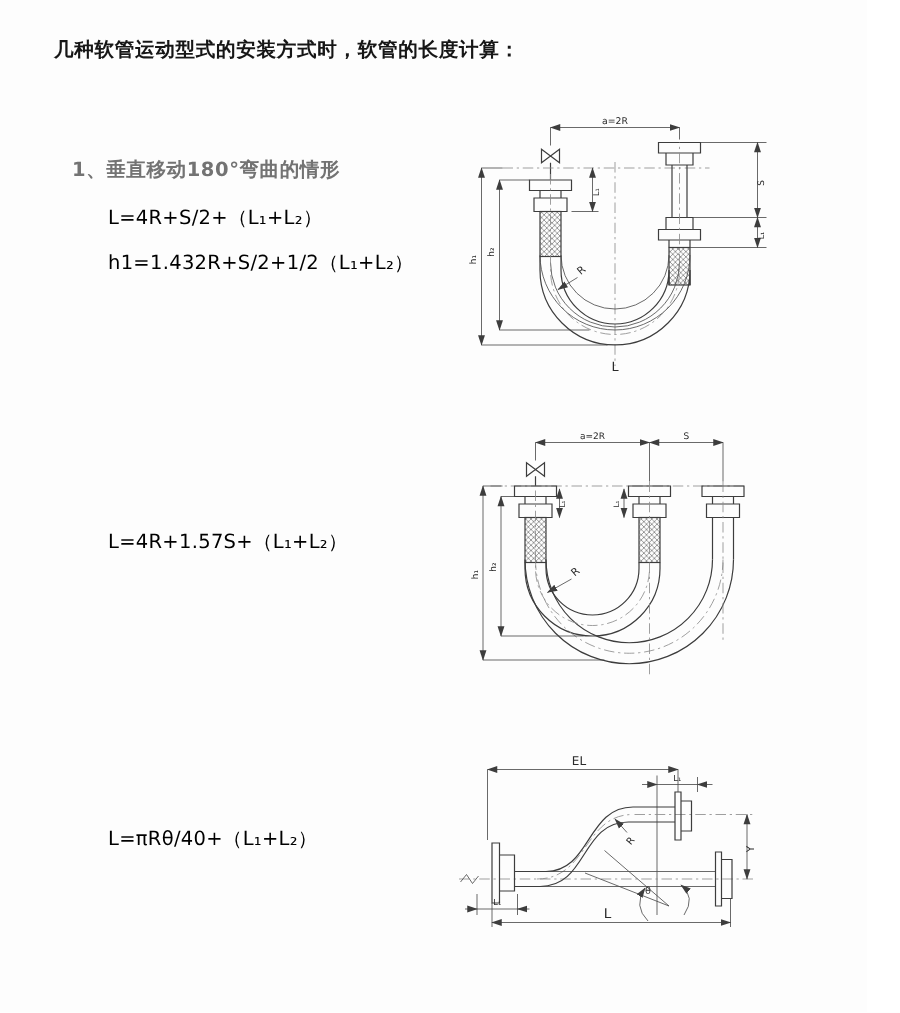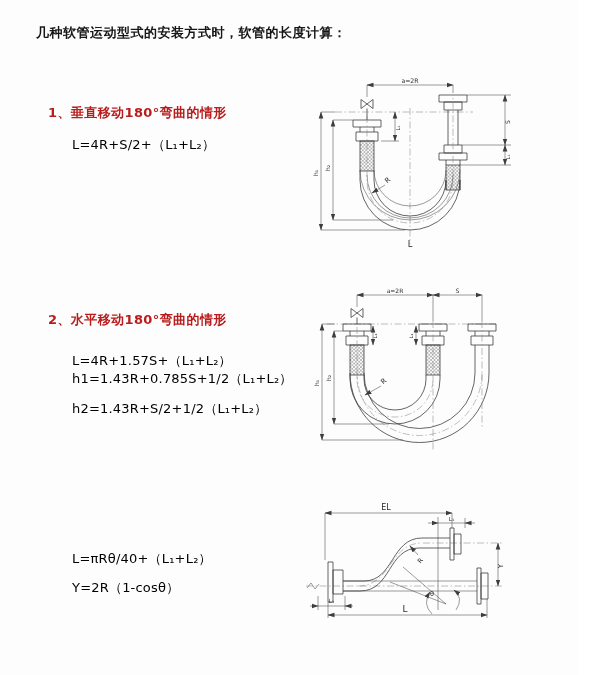--- a/index.html
+++ b/index.html
@@ -7,21 +7,21 @@
     position:relative; width:578px; height:675px;
     background:#fdfdfd; overflow:hidden;
     font-family:"DejaVu Sans", sans-serif; color:#1d1d1d;
   }
   .title{
     position:absolute; margin:0; font-size:13px; font-weight:bold;
     letter-spacing:0.5px; color:#161616; white-space:nowrap;
   }
   .heading{
     position:absolute; font-size:13px; font-weight:bold;
-    letter-spacing:0.4px; color:#b91c1c; white-space:nowrap;
+    letter-spacing:0.4px; color:#737373; white-space:nowrap;
   }
   .formula{
     position:absolute; font-size:13px; font-weight:normal;
     letter-spacing:0.2px; color:#000000; white-space:nowrap;
   }
   .diag{ position:absolute; }
   svg text{
     font-family:"DejaVu Sans", sans-serif; fill:#2a2a2a;
   }
   .ln   { stroke:#3d3d3d; stroke-width:0.8; fill:none; }
@@ -46,20 +46,21 @@
       <pattern id="hat" width="3.5" height="3.5" patternUnits="userSpaceOnUse">
         <path d="M0,3.5 L3.5,0 M0,0 L3.5,3.5" stroke="#6f6f6f" stroke-width="0.45" fill="none"></path>
       </pattern>
     </defs>
   </svg>
 
   <h1 class="title" style="left:36px;top:24px">几种软管运动型式的安装方式时，软管的长度计算：</h1>
 
   <div class="heading" style="left:48px;top:104px">1、垂直移动180°弯曲的情形</div>
   <div class="formula" style="left:72px;top:136px">L=4R+S/2+（L₁+L₂）</div>
+  <div class="formula" style="left:72px;top:166px">h1=1.432R+S/2+1/2（L₁+L₂）</div>
 
   <svg class="diag" style="left:305px;top:68px" width="235" height="192" viewBox="0 0 235 192">
 
     <g>
       <line class="dim" x1="62" y1="17" x2="148" y2="17" marker-start="url(#aS)" marker-end="url(#aE)"></line>
       <path class="thin" d="M62,17 V29 M148,17 V25"></path>
       <text x="105" y="14.5" font-size="6.2" text-anchor="middle">a=2R</text>
     </g>
 
     <path class="ln" d="M56,31.5 L62,36 L56,40.5 Z M68,31.5 L62,36 L68,40.5 Z M62,40.5 V52"></path>
@@ -114,24 +115,21 @@
       <text x="24.5" y="100" font-size="6" text-anchor="middle" transform="rotate(-90 24.5,100)">h₂</text>
     </g>
 
     <g>
       <line class="thin" x1="80" y1="117" x2="67" y2="125" marker-end="url(#aE)"></line>
       <text x="84" y="114" font-size="7" text-anchor="middle" transform="rotate(-40 84,114)">R</text>
     </g>
     <text x="105" y="179" font-size="8.5" text-anchor="middle">L</text>
   </svg>
 
-  <div class="heading" style="left:48px;top:311px">2、水平移动180°弯曲的情形</div>
   <div class="formula" style="left:72px;top:352px">L=4R+1.57S+（L₁+L₂）</div>
-  <div class="formula" style="left:72px;top:370px">h1=1.43R+0.785S+1/2（L₁+L₂）</div>
-  <div class="formula" style="left:72px;top:400px">h2=1.43R+S/2+1/2（L₁+L₂）</div>
 
   <svg class="diag" style="left:305px;top:283px" width="240" height="180" viewBox="0 0 240 180">
 
     <g>
       <line class="dim" x1="52" y1="12" x2="128" y2="12" marker-start="url(#aS)" marker-end="url(#aE)"></line>
       <text x="90" y="9.5" font-size="6" text-anchor="middle">a=2R</text>
     </g>
     <g>
       <line class="dim" x1="128" y1="12" x2="177" y2="12" marker-start="url(#aS)" marker-end="url(#aE)"></line>
       <text x="152.5" y="9.5" font-size="6" text-anchor="middle">S</text>
@@ -186,21 +184,20 @@
       <text x="25.5" y="95" font-size="6" text-anchor="middle" transform="rotate(-90 25.5,95)">h₂</text>
     </g>
 
     <g>
       <line class="thin" x1="76" y1="103" x2="60" y2="112" marker-end="url(#aE)"></line>
       <text x="80" y="100" font-size="7" text-anchor="middle" transform="rotate(-40 80,100)">R</text>
     </g>
   </svg>
 
   <div class="formula" style="left:72px;top:550px">L=πRθ/40+（L₁+L₂）</div>
-  <div class="formula" style="left:72px;top:579px">Y=2R（1-cosθ）</div>
 
   <svg class="diag" style="left:298px;top:498px" width="302" height="150" viewBox="0 0 302 150">
 
     <g>
       <path class="thin" d="M27,15 V62 M154,15 V30"></path>
       <line class="dim" x1="27" y1="15" x2="154" y2="15" marker-start="url(#aS)" marker-end="url(#aE)"></line>
       <text x="88" y="12" font-size="8" text-anchor="middle">EL</text>
     </g>
 
     <g>

